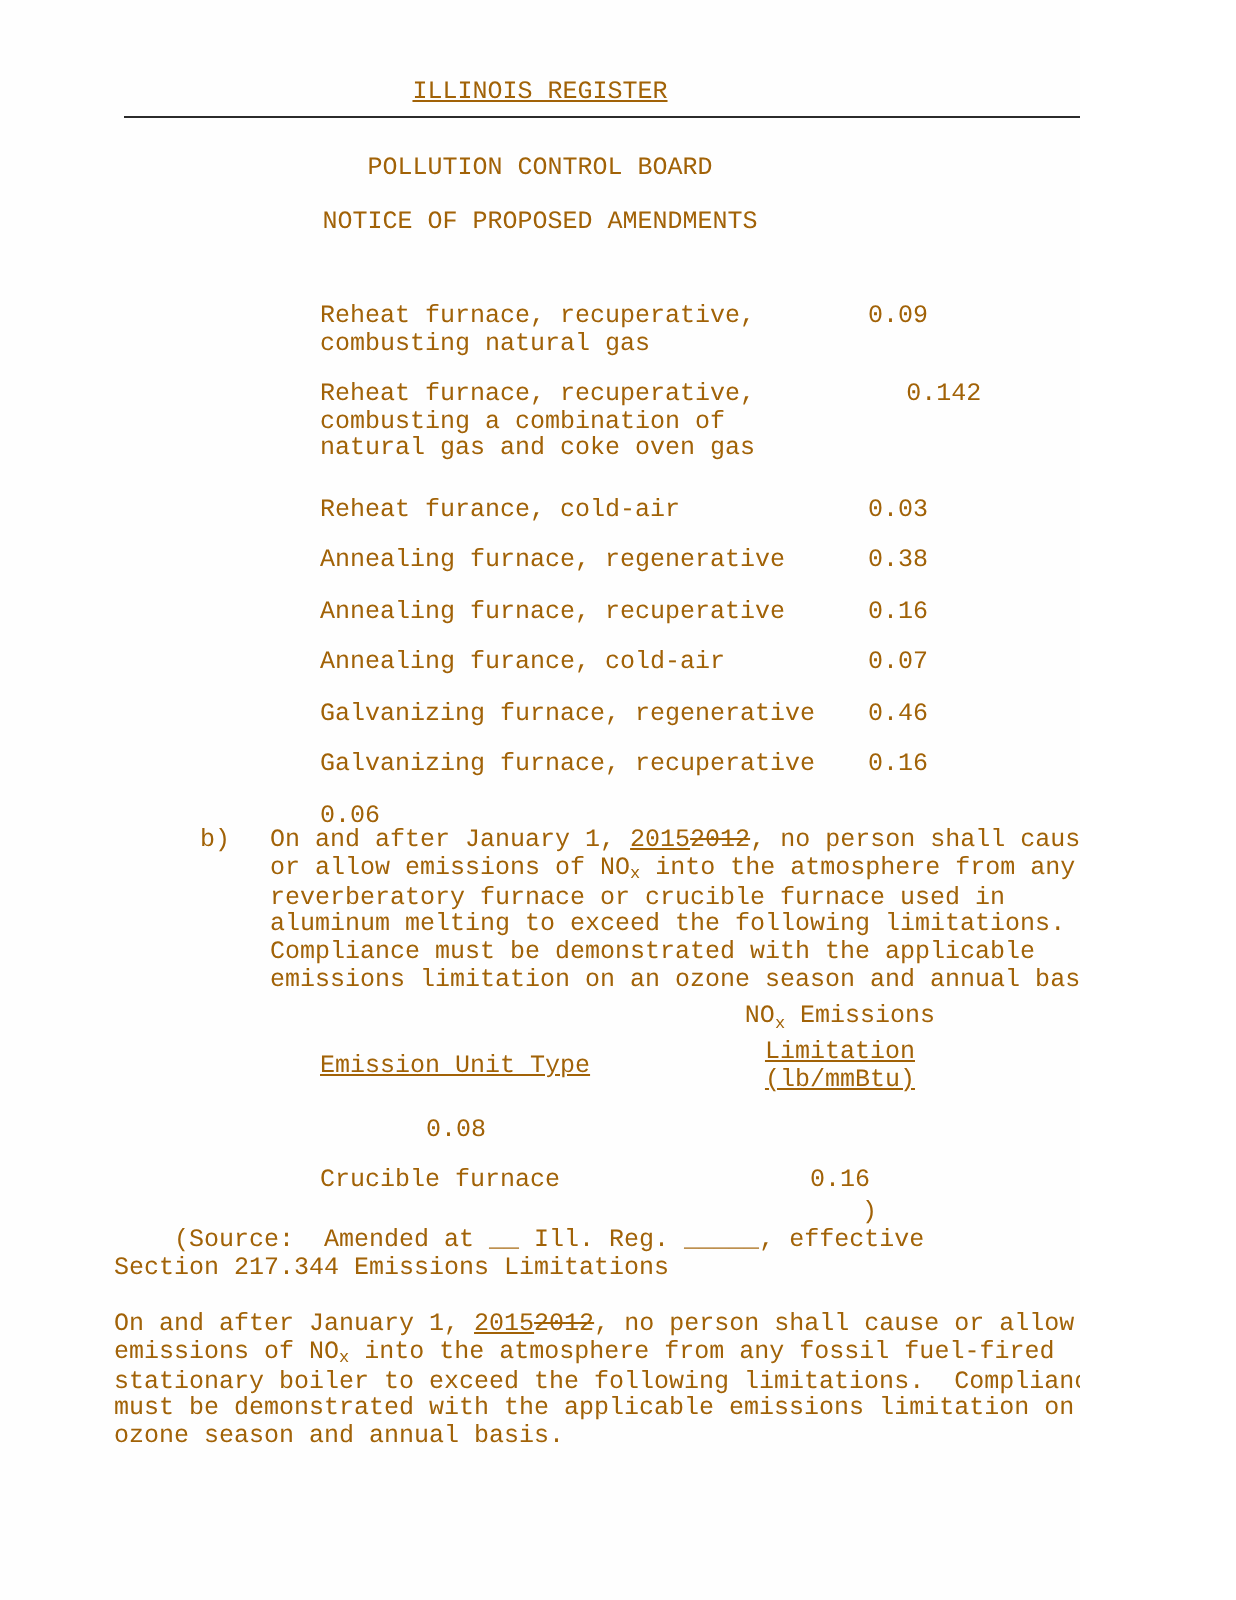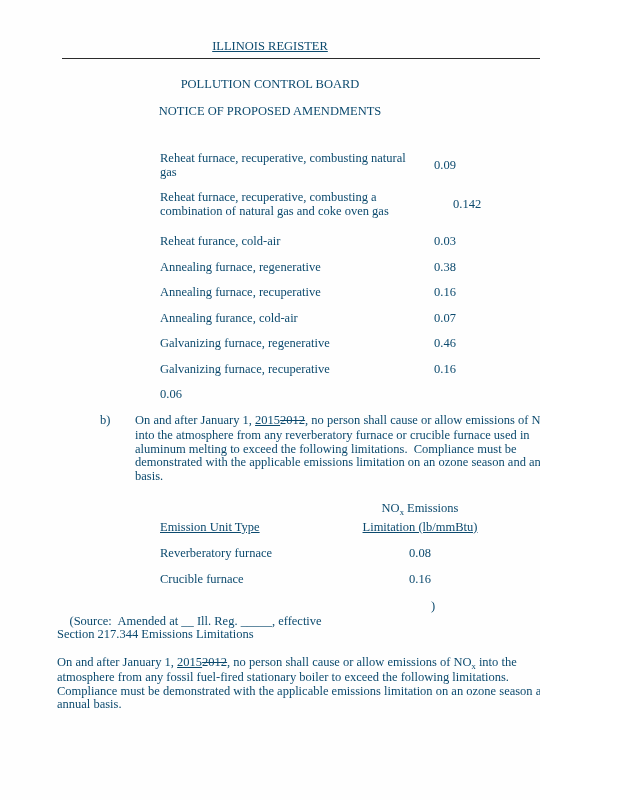--- a/index.html
+++ b/index.html
@@ -2,40 +2,40 @@
 <html><head>
 <meta charset="utf-8">
 <style>
   html, body { margin: 0; padding: 0; background: #ffffff; }
   .page {
     position: relative;
     width: 540px;
     height: 800px;
     background: #fefefdf1;
     background-color: #fefefe;
-    font-family: Liberation Serif, serif;
+    font-family: Liberation Mono, monospace;
     font-size: 12.5px;
-    color: #0c4a6e;
+    color: #a16207;
     overflow: hidden;
   }
   .center { position: absolute; width: 100%; text-align: center; }
   .u { text-decoration: underline; }
   .strike { text-decoration: line-through; }
   .sub { font-size: 8.5px; position: relative; top: 2.5px; }
 
   .register-title-line { top: 39px; }
   .header-rule {
     position: absolute; top: 58px; left: 62px; width: 496px;
     border-top: 1.6px solid #2b2b2b;
   }
   .board-line { top: 77px; }
   .notice-line { top: 104px; }
 
   .furnace-table { position: absolute; left: 160px; top: 152px; width: 340px; }
-  .frow { display: flex; align-items: center; margin-bottom: 12px; }
+  .frow { display: flex; margin-bottom: 12px; }
   .frow.gap-lg { margin-bottom: 17px; gap: 35px; }
   .flabel { width: 256px; margin-right: 18px; line-height: 13.5px; }
   .fvalue { width: 50px; line-height: 13.5px; }
 
   .item-b { position: absolute; left: 100px; top: 414px; display: flex; }
   .ib-marker { flex: 0 0 35px; line-height: 13.8px; }
   .ib-text { width: 432px; line-height: 13.8px; white-space: pre-wrap; }
 
   .emission-table { position: absolute; left: 160px; top: 501px; width: 340px; }
   .et-line { display: flex; align-items: center; }
@@ -119,21 +119,20 @@
   <div class="emission-table">
     <div class="et-line et-h1">
       <div class="et-col1"></div>
       <div class="et-col2"><span>NO</span><span class="sub">x</span><span> Emissions</span></div>
     </div>
     <div class="et-line et-h2">
       <div class="et-col1"><span class="u">Emission Unit Type</span></div>
       <div class="et-col2"><span class="u">Limitation (lb/mmBtu)</span></div>
     </div>
     <div class="et-line et-row">
-      <div class="et-col1">Reverberatory furnace</div>
       <div class="et-col2">0.08</div>
     </div>
     <div class="et-line et-row">
       <div class="et-col1">Crucible furnace</div>
       <div class="et-col2">0.16</div>
     </div>
   </div>
 
   <div class="source-line">
     <span>(Source:  Amended at __ Ill. Reg. _____, effective</span>

